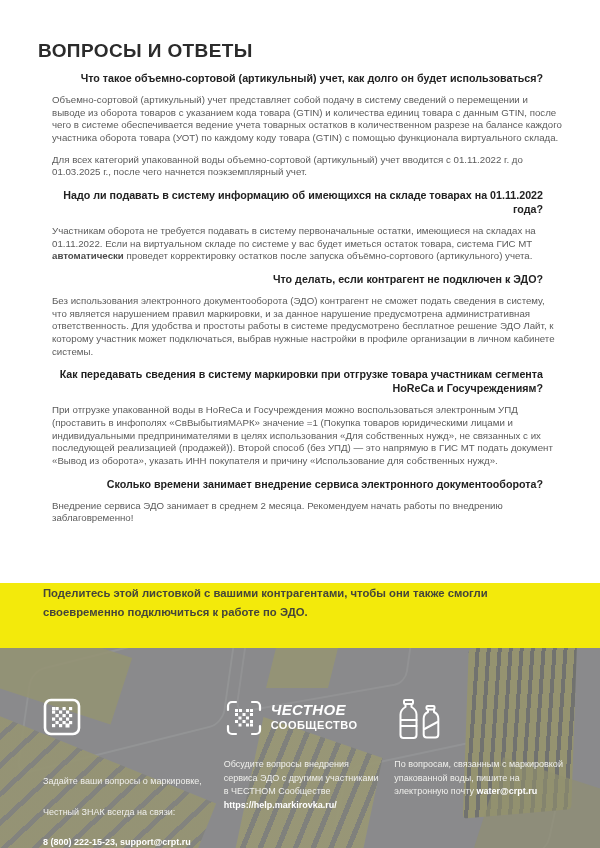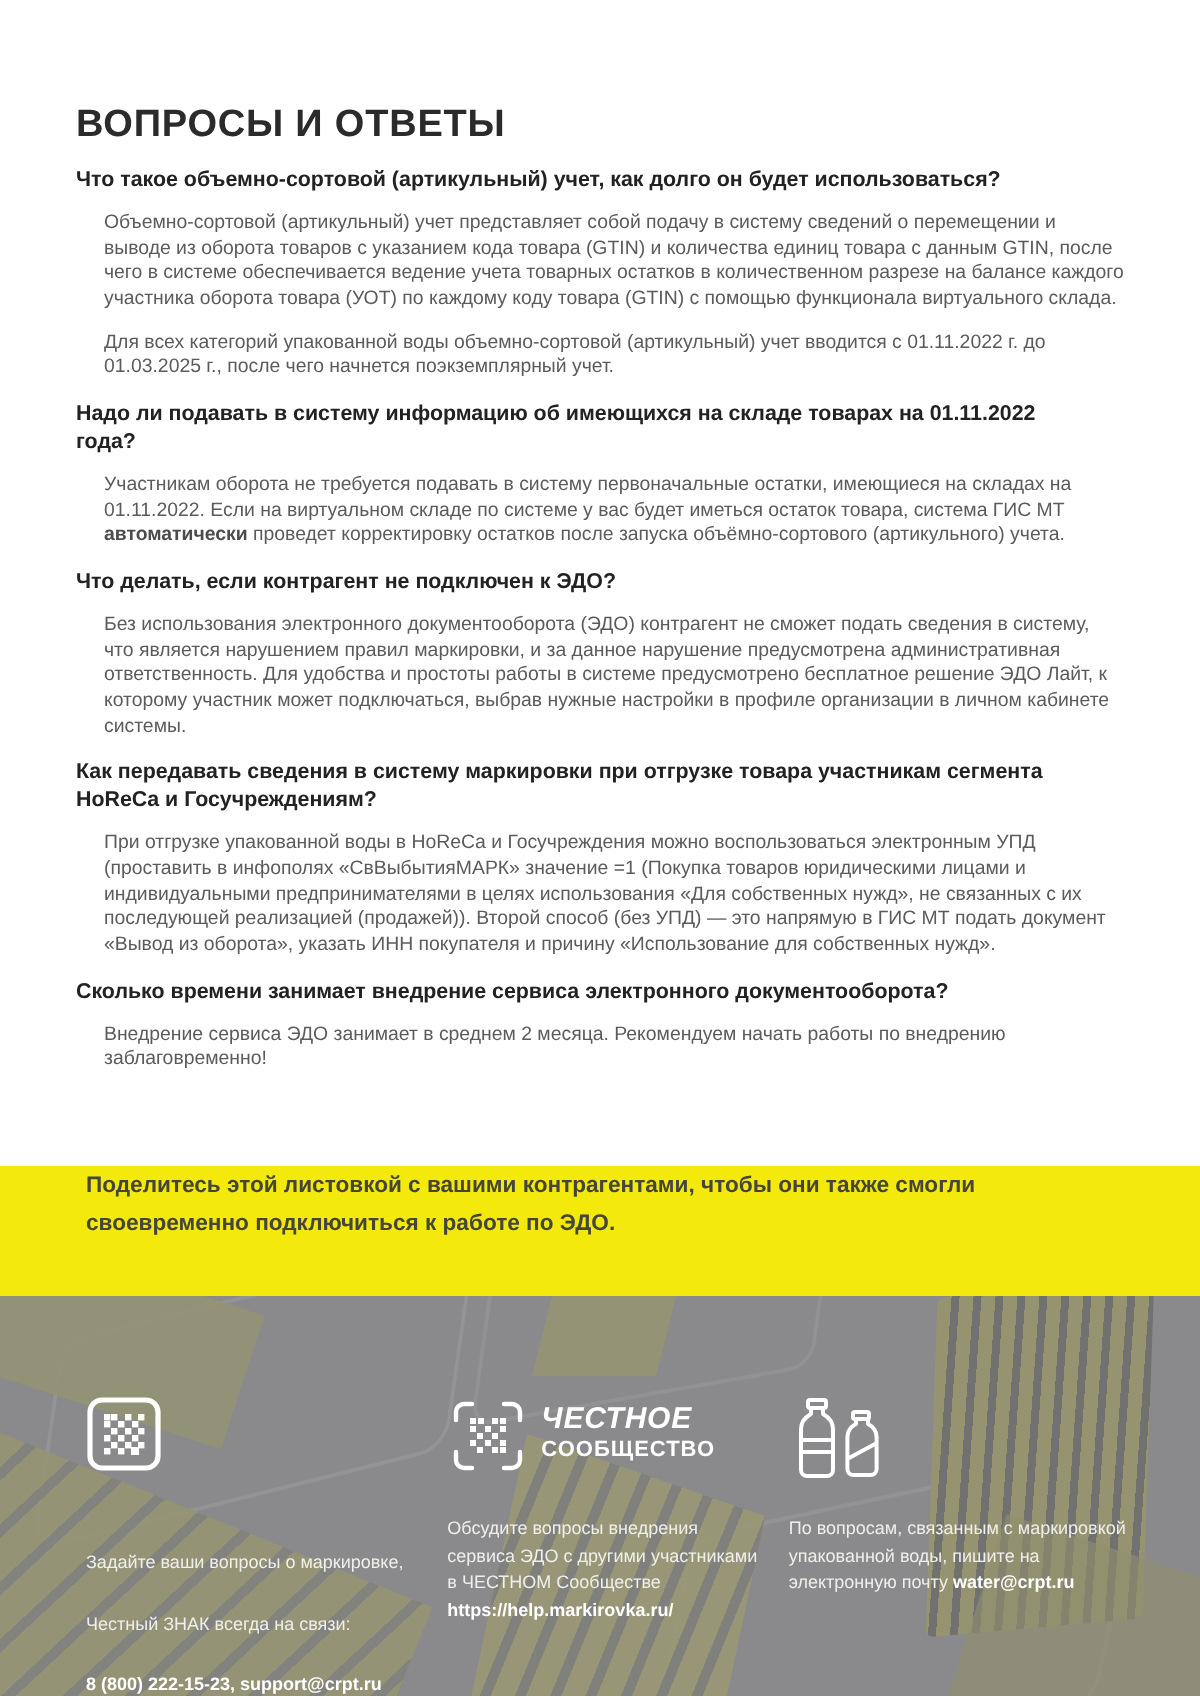--- a/index.html
+++ b/index.html
@@ -3,28 +3,28 @@
 <meta charset="utf-8">
 <style>
   html,body { margin:0; padding:0; }
   body {
     width:600px; height:848px; position:relative; overflow:hidden;
     background:#ffffff;
     font-family:"Liberation Sans", sans-serif;
     -webkit-font-smoothing:antialiased;
   }
   
-  .content { position:absolute; top:16px; left:0; right:0; padding:36px 38px 0 38px; }
+  .content { position:absolute; top:4px; left:0; right:0; padding:36px 38px 0 38px; }
   h1.title {
     margin:0 0 9px 0; font-size:19px; font-weight:bold; letter-spacing:.4px;
     color:#2b2b2b;
   }
   .q {
     margin:10px 0 8px 0; font-size:10.7px; font-weight:bold; color:#222222;
-    line-height:1.3; max-width:505px;
+    line-height:1.3; max-width:505px;text-align:right;
   }
   .p {
     margin:0 0 9px 0; padding-left:14px; font-size:9.7px; color:#5b5b5b;
     line-height:1.31; max-width:522px;
   }
   .p span.b { font-weight:bold; color:#4c4c4c; }
   
   .banner {
     position:absolute; top:583px; left:0; right:0; height:65px;
     background:#f3ea0b; box-sizing:border-box; padding:1px 60px 0 43px;

